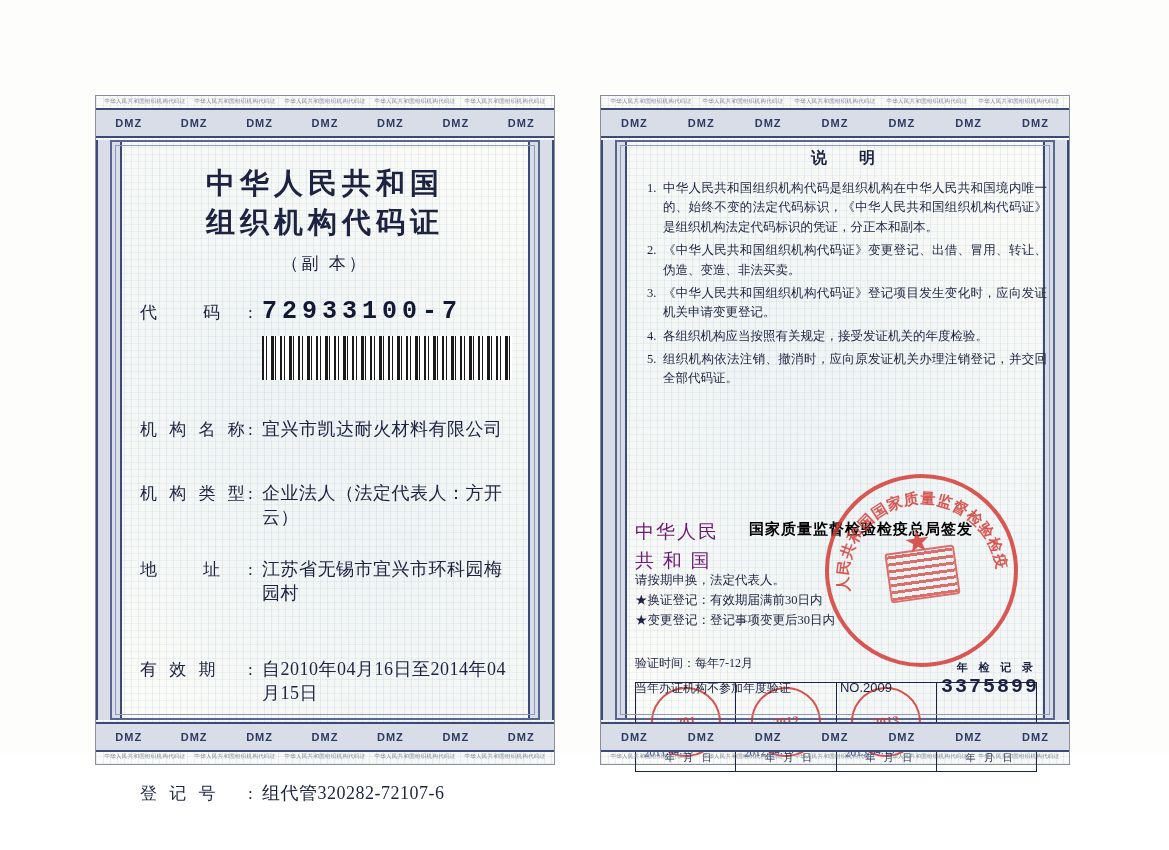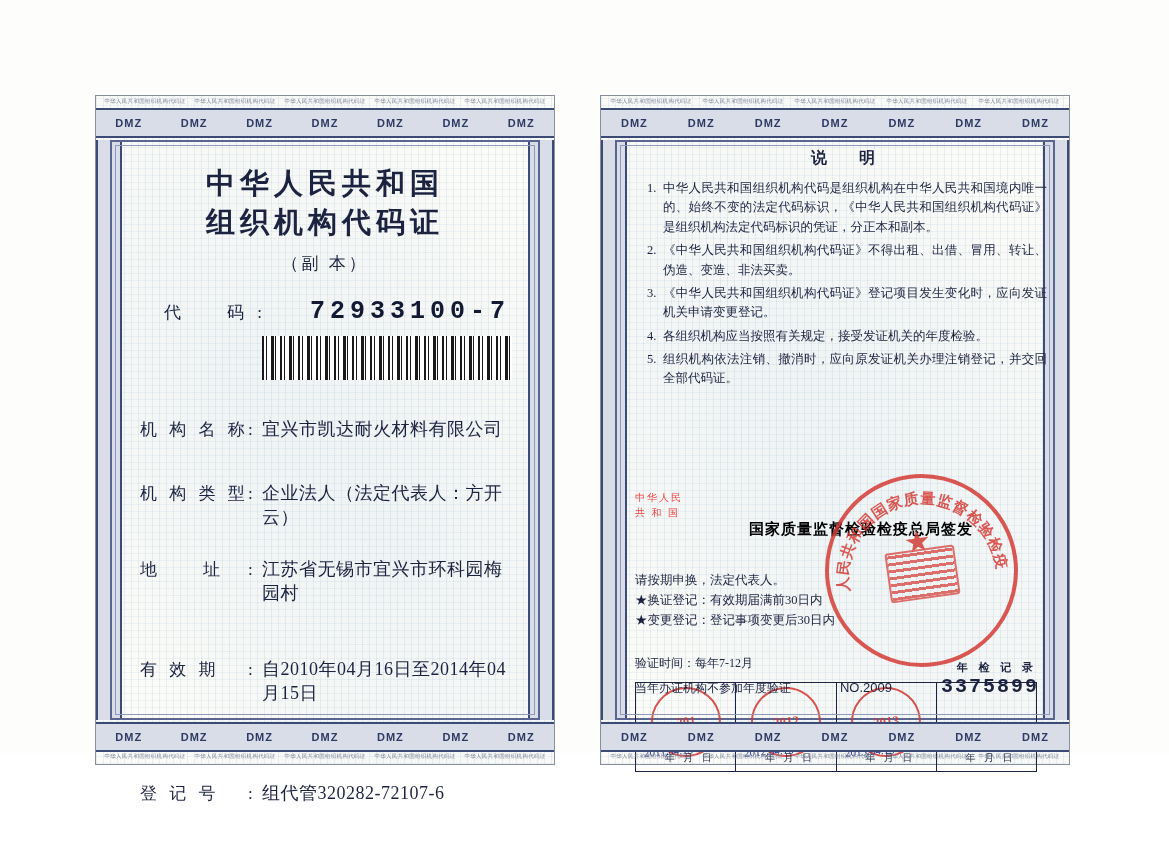--- a/index.html
+++ b/index.html
@@ -80,21 +80,21 @@
     text-align:center;font-size:17px;color:#1c2340;margin-top:10px;letter-spacing:3px;
   }
   .field{
     display:flex;align-items:baseline;margin-top:37px;font-size:17px;color:#1c2340;
   }
   .flabel{
     width:108px;flex:0 0 108px;letter-spacing:4px;white-space:nowrap;
   }
   .fcolon{width:14px;flex:0 0 14px;}
   .fvalue{flex:1;letter-spacing:.5px;}
-  .code-row{margin-top:22px;text-align:right;}
+  .code-row{margin-top:22px;}
   .code-value{
     font-family:"Liberation Mono",monospace;
     font-size:25px;font-weight:bold;letter-spacing:5px;color:#121a33;
   }
   .barcode{
     margin:10px 0 0 122px;width:250px;height:44px;
     background:repeating-linear-gradient(90deg,
       #1a1a1a 0 2px, #fff 2px 4px, #1a1a1a 4px 5px, #fff 5px 9px,
       #1a1a1a 9px 12px, #fff 12px 13px, #1a1a1a 13px 14px, #fff 14px 18px);
   }
@@ -102,21 +102,21 @@
   
   .r-title{
     text-align:center;font-size:16px;font-weight:bold;color:#1c2340;
     letter-spacing:8px;margin-top:6px;
   }
   .r-list{margin:10px 6px 0 6px;font-size:12.5px;line-height:1.55;color:#1c2340;}
   .r-item{display:flex;margin-bottom:4px;}
   .r-num{flex:0 0 16px;}
   .r-text{flex:1;text-align:justify;}
   .org-block{
-    position:absolute;left:18px;top:348px;font-size:10px;color:#ef4444;
+    position:absolute;left:18px;top:376px;font-size:19px;color:#701a75;
     line-height:1.5;letter-spacing:2px;
   }
   .org-right{
     position:absolute;left:132px;top:378px;font-size:15px;color:#000000;
     letter-spacing:1px;font-weight:bold;
   }
   .notes{
     position:absolute;left:18px;top:428px;font-size:12.5px;color:#1c2340;line-height:1.6;
   }
   .seal{
@@ -305,21 +305,21 @@
 
       <div class="r-title">说　明</div>
 
       <div class="r-list">
         <div class="r-item">
           <div class="r-num">1.</div>
           <div class="r-text">中华人民共和国组织机构代码是组织机构在中华人民共和国境内唯一的、始终不变的法定代码标识，《中华人民共和国组织机构代码证》是组织机构法定代码标识的凭证，分正本和副本。</div>
         </div>
         <div class="r-item">
           <div class="r-num">2.</div>
-          <div class="r-text">《中华人民共和国组织机构代码证》不得出租、出借、冒用、转让、伪造、变造、非法买卖。</div>
+          <div class="r-text">《中华人民共和国组织机构代码证》变更登记、出借、冒用、转让、伪造、变造、非法买卖。</div>
         </div>
         <div class="r-item">
           <div class="r-num">3.</div>
           <div class="r-text">《中华人民共和国组织机构代码证》登记项目发生变化时，应向发证机关申请变更登记。</div>
         </div>
         <div class="r-item">
           <div class="r-num">4.</div>
           <div class="r-text">各组织机构应当按照有关规定，接受发证机关的年度检验。</div>
         </div>
         <div class="r-item">

